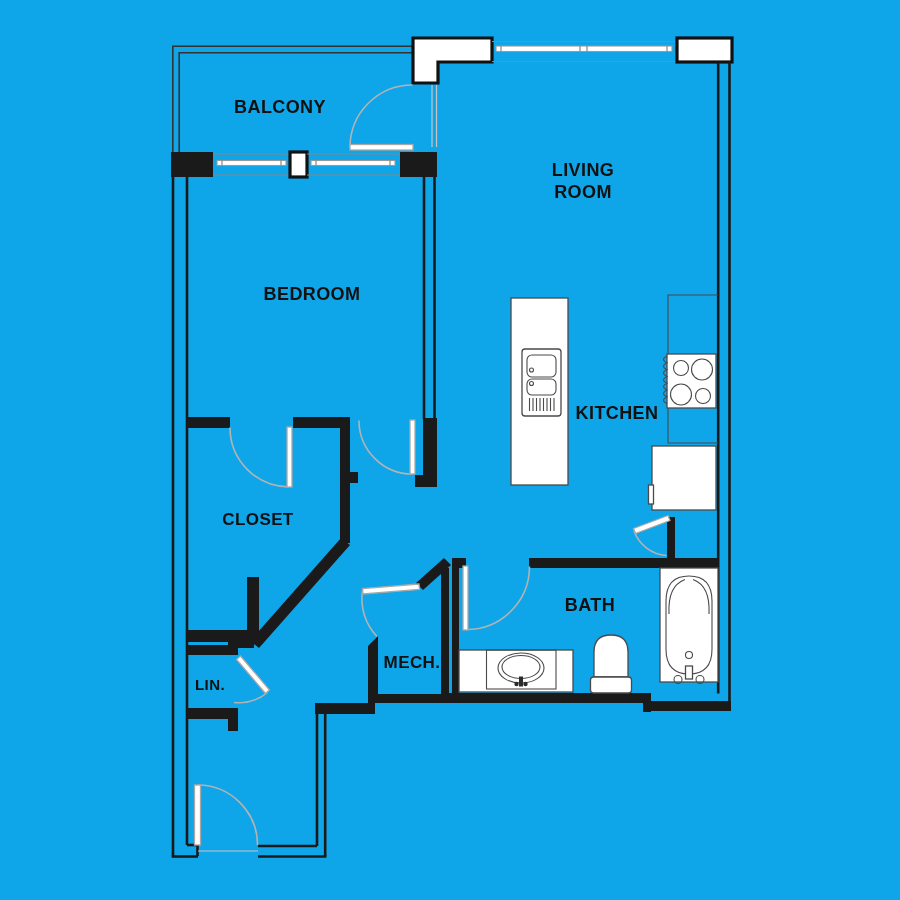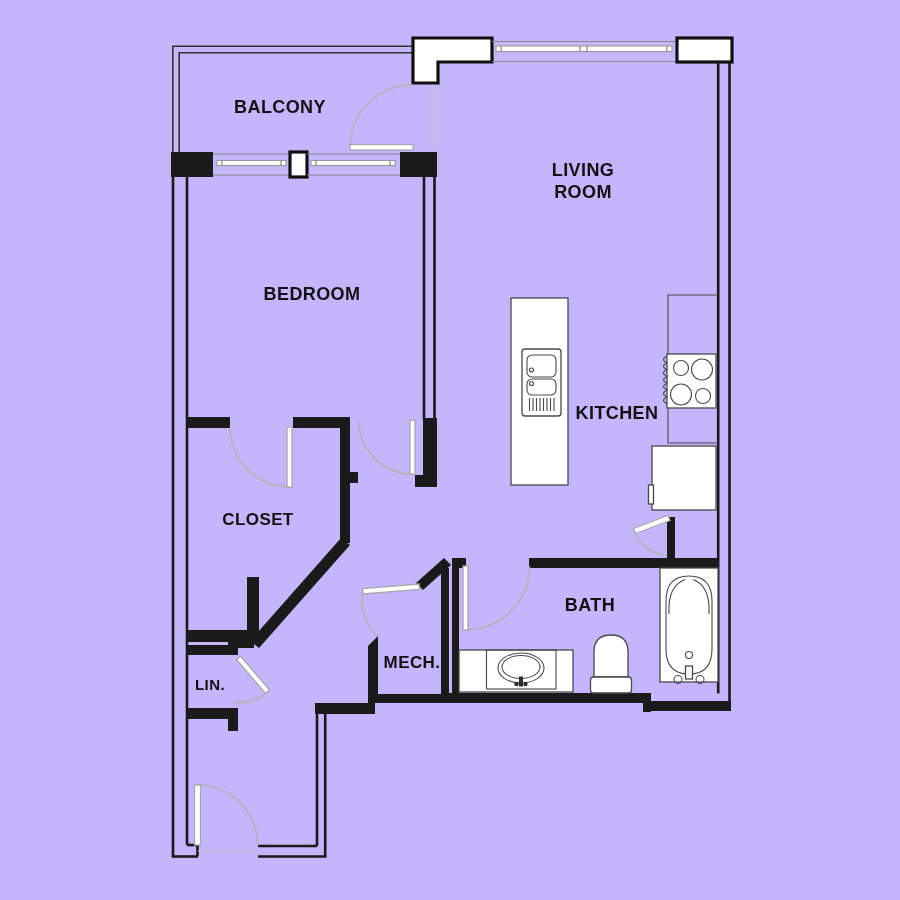--- a/index.html
+++ b/index.html
@@ -1,16 +1,16 @@
 <!DOCTYPE html>
 <html><head>
 <meta charset="utf-8">
 <style>
   html,body{margin:0;padding:0;background:#ffffff;width:900px;height:900px;overflow:hidden;}
-  #plan-wrap{width:900px;height:900px;position:relative;background:#c4b5fd;}
+  #plan-wrap{width:900px;height:900px;position:relative;background:#0ea5e9;}
   svg{display:block;}
   text.room-label{
     font-family:"Liberation Sans","DejaVu Sans",sans-serif;
     font-weight:700;
     fill:#111111;
     letter-spacing:0.4px;
     text-anchor:middle;
   }
   .lbl-18{font-size:18px;}
   .lbl-17{font-size:17px;}

